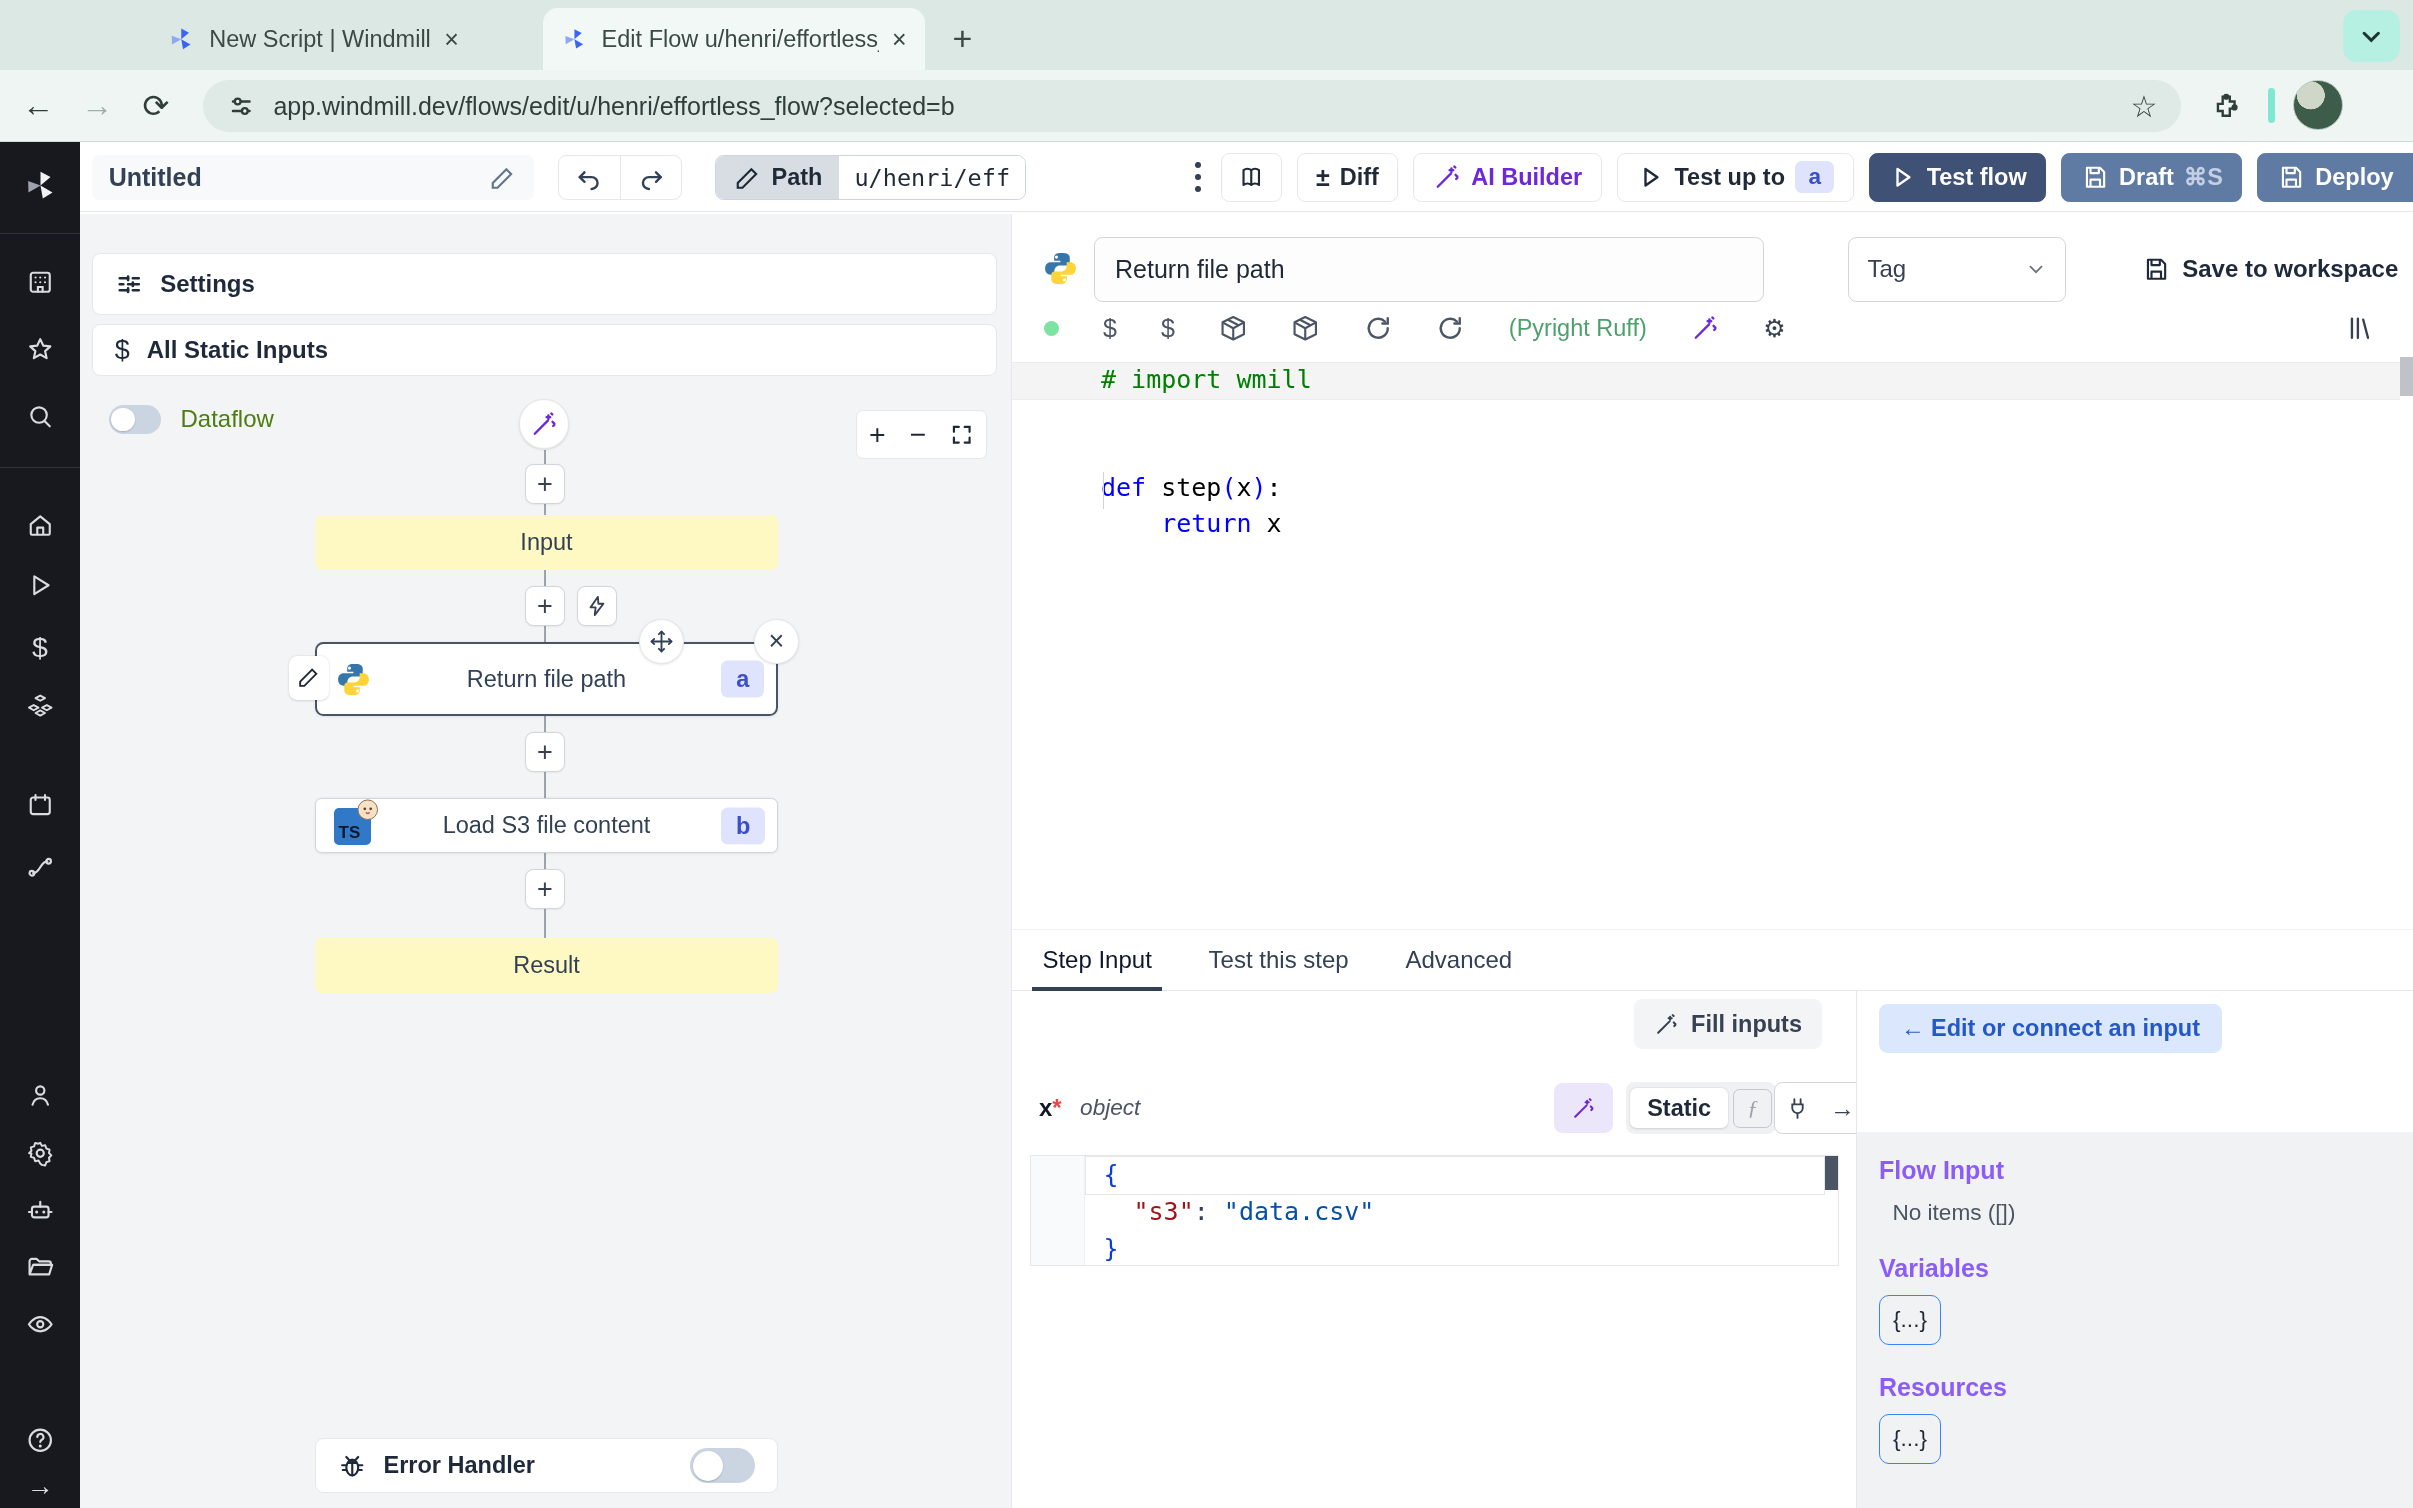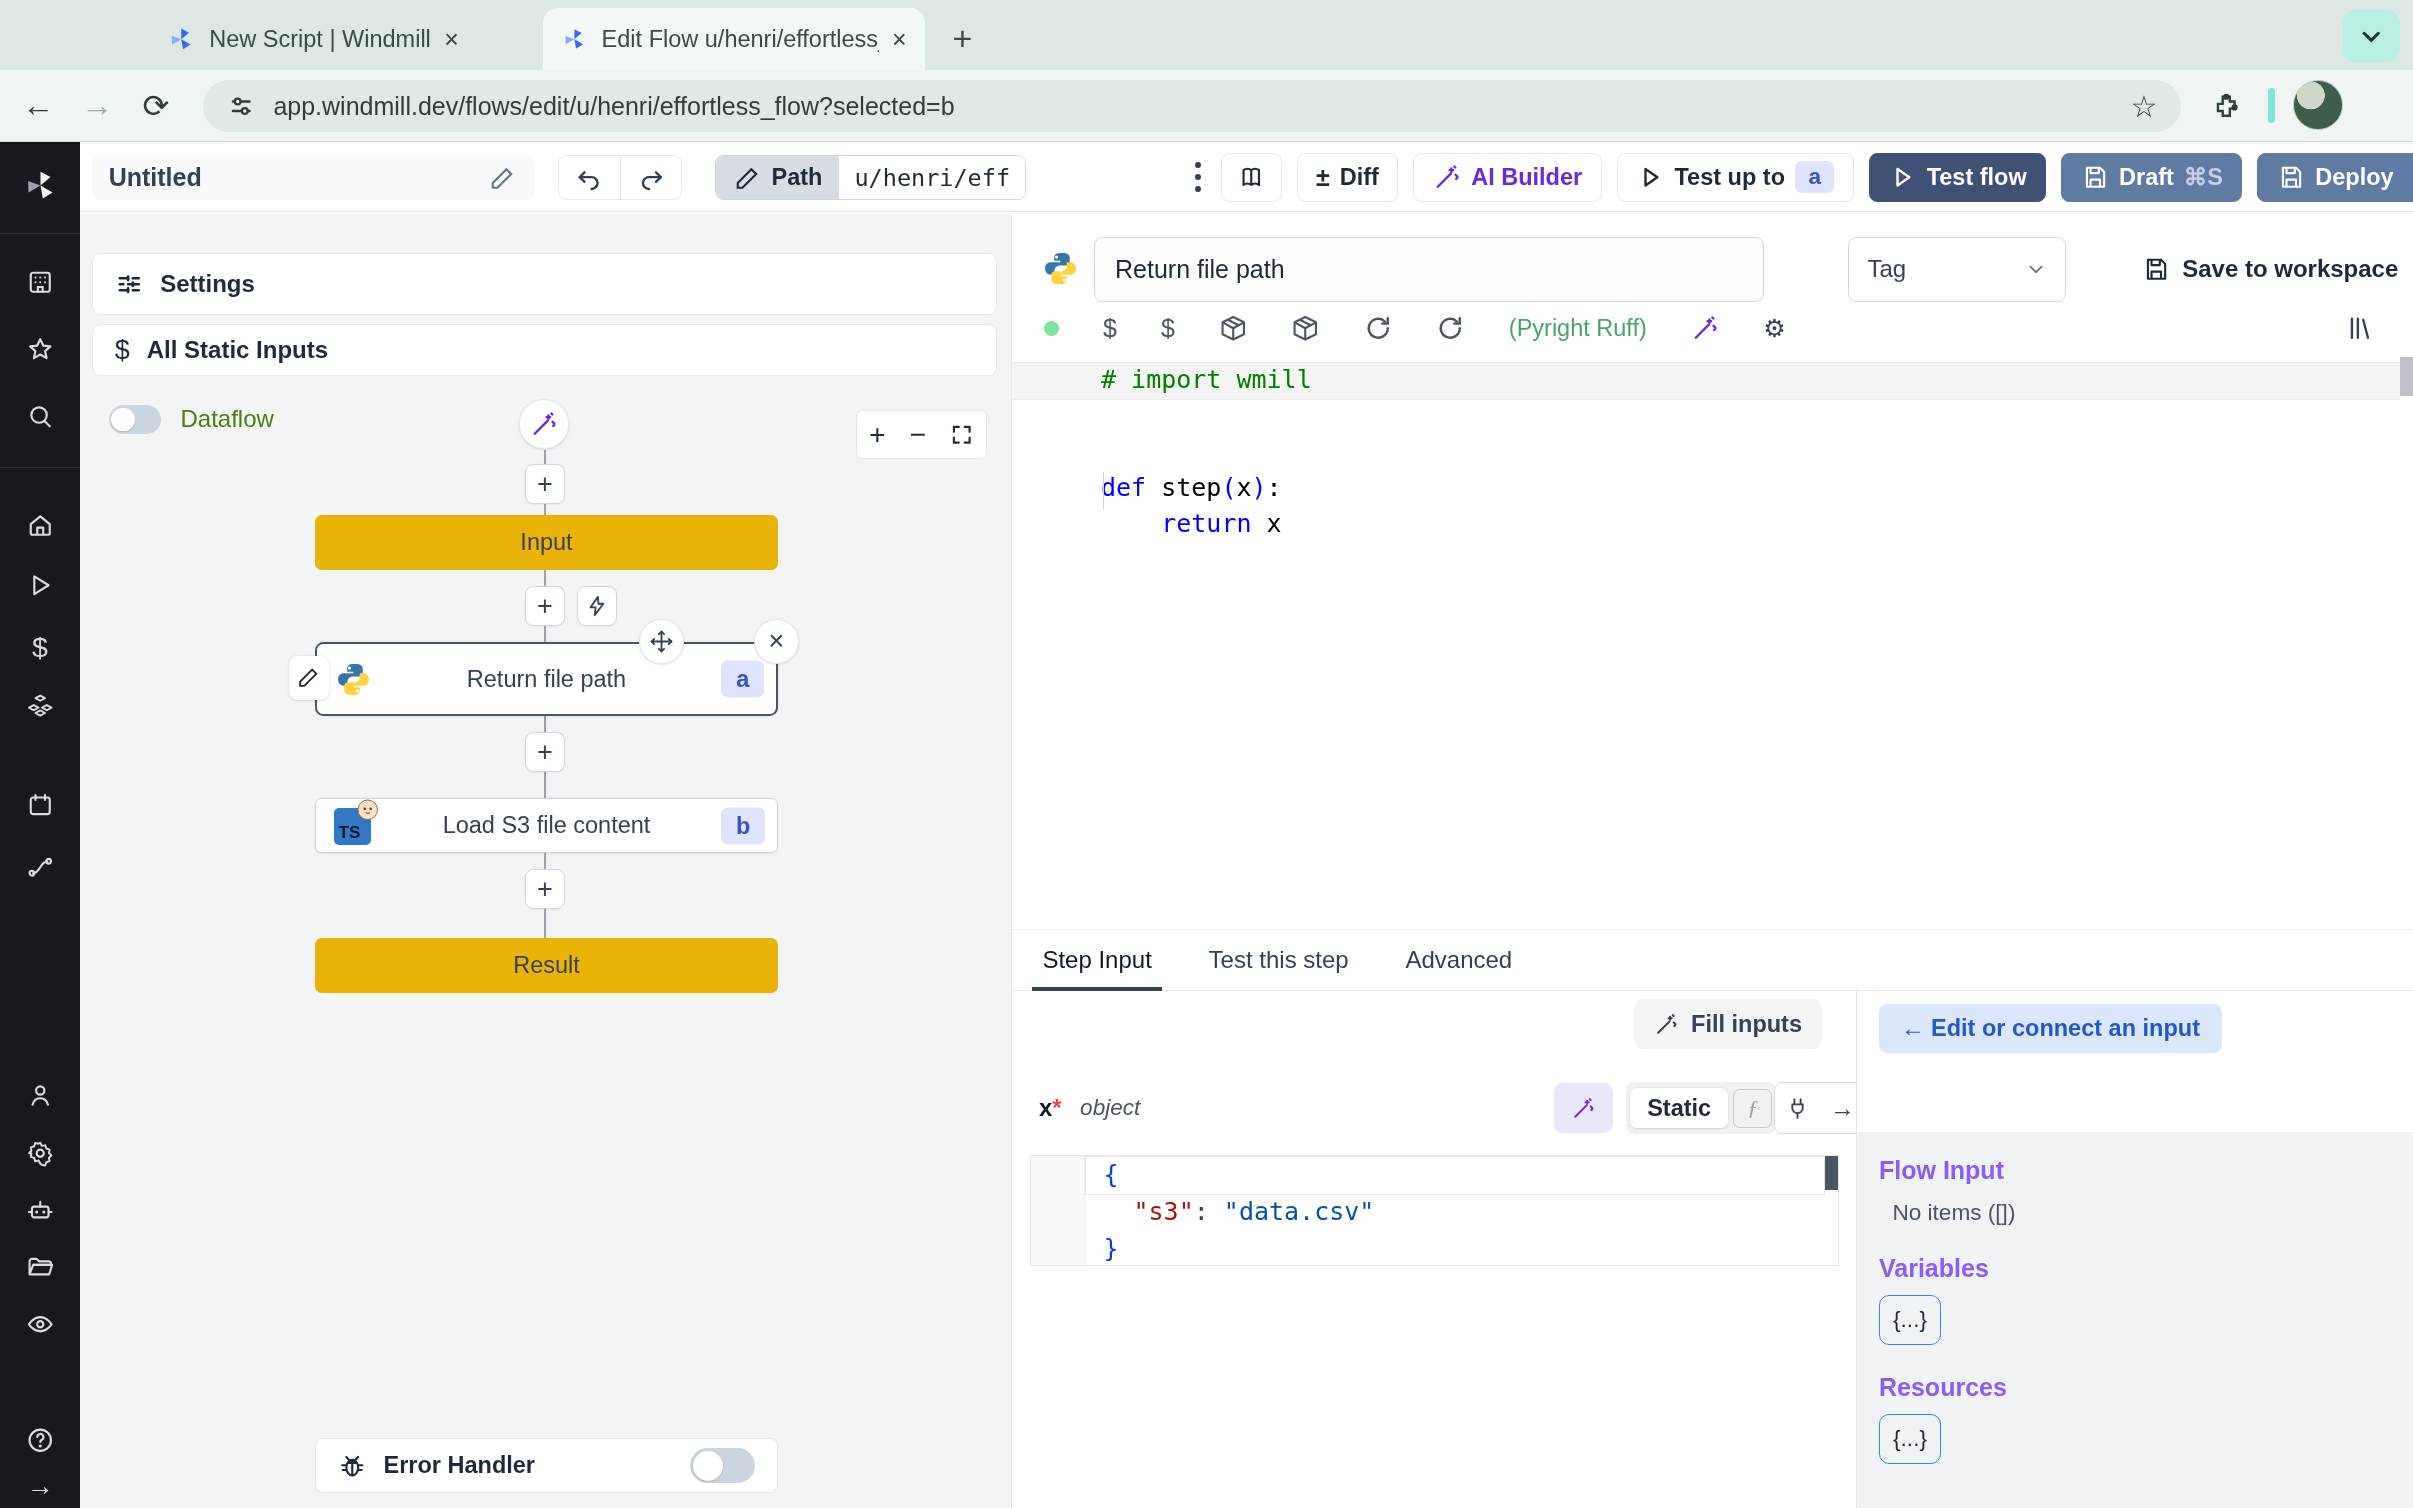--- a/index.html
+++ b/index.html
@@ -51,21 +51,21 @@
   .btn .shortcut { color:#c3cfe3; font-weight:600; }
   .ai-text { color:#6d28d9; }
   .badge { background:#dfe4fc; color:#3b4fc9; font-weight:700; border-radius:6.7px; padding:3.4px 13.4px; font-size:22.6px; }
 
   
   .flow-panel { position:absolute; top:197px; left:80px; width:932px; bottom:0; background:#f3f4f6; border-right:0.8px solid #e5e7eb; overflow:hidden;margin-top:17px; }
   .card { position:absolute; left:11.7px; width:905px; background:#fff; border:0.8px solid #e5e7eb; border-radius:8.4px; display:flex; align-items:center; gap:17px; padding:0 22px; color:#1e293b; font-weight:700; font-size:24px; }
   .flow-line { position:absolute; left:464px; width:1.7px; background:#9ca3af; }
   .plusbtn { position:absolute; width:40px; height:40px; background:#fff; border:0.8px solid #d1d5db; border-radius:8.4px; display:flex; align-items:center; justify-content:center; color:#374151; font-size:27px; box-shadow:0 0.8px 1.7px rgba(0,0,0,.06); }
   .node { position:absolute; left:235px; width:463px; height:55px; border-radius:6.7px; display:flex; align-items:center; justify-content:center; font-size:23.5px; color:#334155; }
-  .node.virtual { background:#eab308; }
+  .node.virtual { background:#fef9c3; }
   .node.step { background:#fff; border:0.8px solid #d1d5db; box-shadow:0 0.8px 2.5px rgba(0,0,0,.08); }
   .node.selected { border:2.5px solid #475569; height:74px; border-radius:8.4px; }
   .node .step-label { flex:1; text-align:center; }
   .node .node-badge { position:absolute; right:11.7px; top:50%; transform:translateY(-50%); background:#dfe4fc; color:#3b4fc9; font-weight:700; font-size:23.5px; border-radius:6.7px; padding:5px 15px; }
   .circlebtn { position:absolute; width:45px; height:45px; background:#fff; border:0.8px solid #e5e7eb; border-radius:50%; display:flex; align-items:center; justify-content:center; color:#334155; box-shadow:0 0.8px 2.5px rgba(0,0,0,.12); }
   .toggle { border-radius:837px; background:#cbd5e1; position:relative; }
   .toggle .knob { position:absolute; left:2.5px; top:2.5px; background:#fff; border-radius:50%; box-shadow:0 0.8px 1.7px rgba(0,0,0,.2); }
 
   
   .right-panel { position:absolute; top:213px; left:1012px; right:0; bottom:0; background:#fff; }

